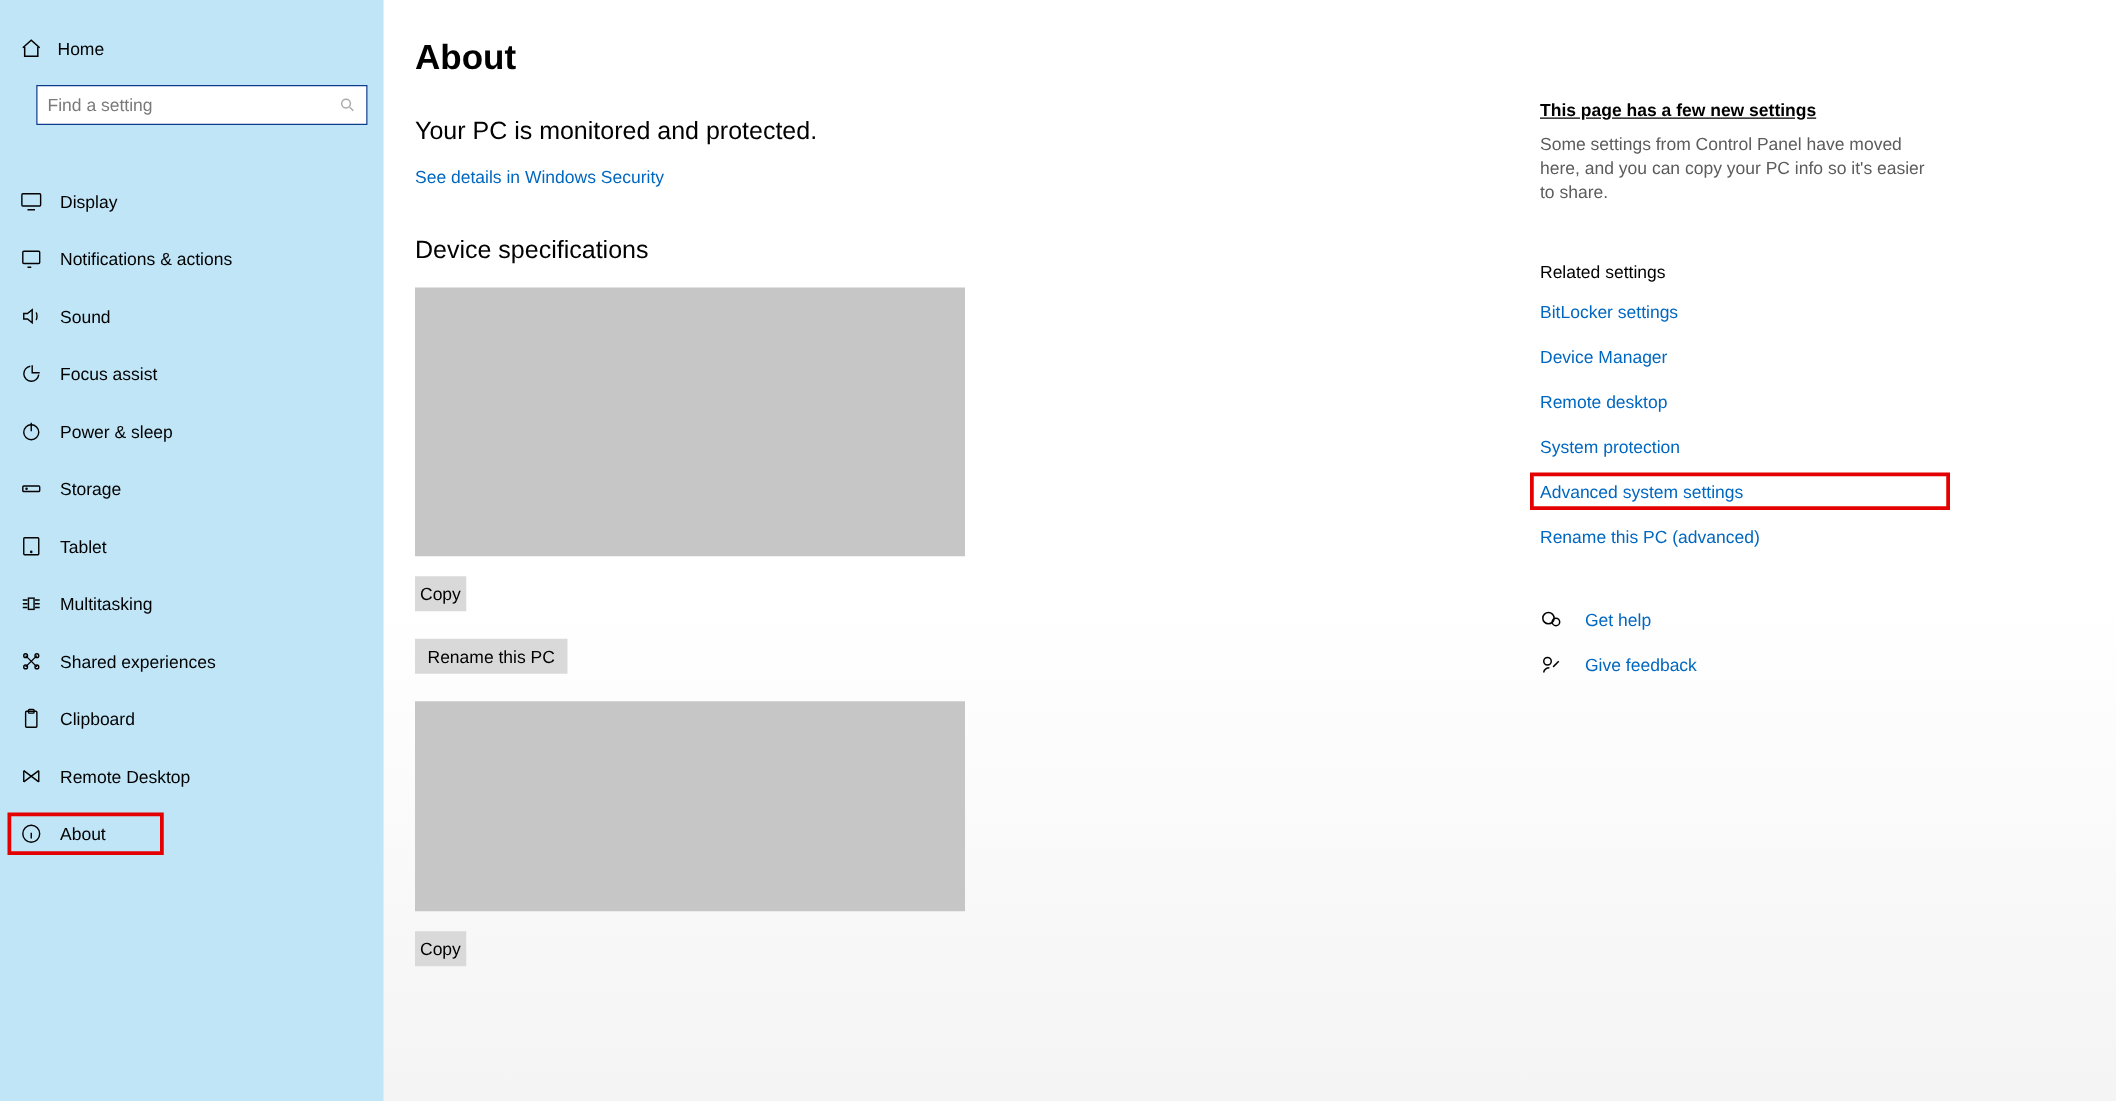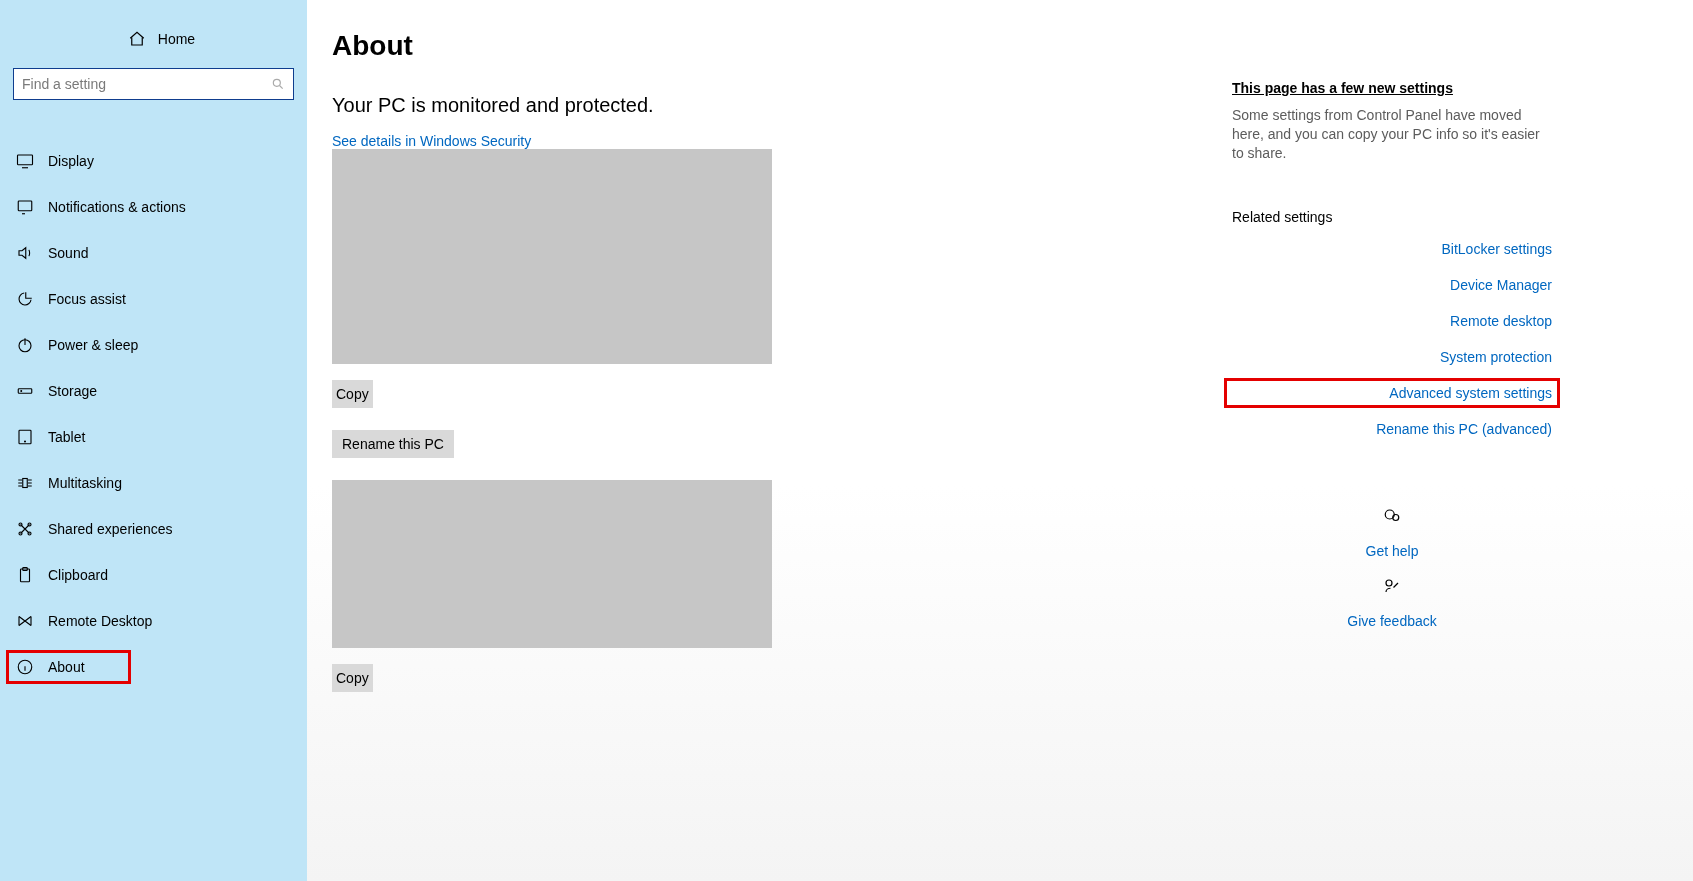--- a/index.html
+++ b/index.html
@@ -16,28 +16,27 @@
   .sidebar {
     width: 307px;
     height: 100%;
     background: #bfe5f7;
     padding: 30px 0 0 0;
     position: relative;
   }
   .home-row {
     display: flex;
     align-items: center;
-    padding: 0 16px 20px 32px;
+    padding: 0 16px 20px 16px;
     cursor: pointer;
-    justify-content: center;
   }
   .home-row .icon { width: 18px; height: 18px; margin-right: 12px; }
   .home-row .label { font-size: 14px; }
   .search-box {
-    margin: 0 13px 20px 13px;
+    margin: 0 13px 20px 29px;
     height: 32px;
     border: 1.6px solid #0f3d8e;
     background: #ffffff;
     display: flex;
     align-items: center;
     padding: 0 8px;
   }
   .search-box input {
     flex: 1;
     border: none;
@@ -104,29 +103,29 @@
   .btn.rename { margin-top: 22px; padding: 6px 10px; }
   .spacer-below { height: 22px; }
   
   .right-panel {
     width: 380px;
     padding: 50px 40px 0 20px;
   }
   .rp-heading { font-size: 14px; font-weight: 600; margin-bottom: 10px; text-decoration: underline; }
   .rp-text { font-size: 14px; color: #5c5c5c; line-height: 1.35; margin-bottom: 46px; }
   .rp-section-title { font-size: 14px; font-weight: 400; margin-bottom: 16px; }
-  .rp-links { display: flex; flex-direction: column; gap: 20px; margin-bottom: 70px; text-align: right; }
+  .rp-links { display: flex; flex-direction: column; gap: 20px; margin-bottom: 50px; }
   .rp-link { color: #0067c0; font-size: 14px; cursor: pointer; position: relative; }
   .rp-link.boxed::after {
     content: "";
     position: absolute;
     left: -8px; right: -8px; top: -7px; bottom: -7px;
     border: 3px solid #e40000;
   }
-  .rp-help { display:flex; align-items:center; gap:18px; margin-bottom: 18px; flex-direction: column; }
+  .rp-help { display:flex; align-items:center; gap:18px; margin-bottom: 18px; }
   .rp-help .icon { width:18px; height:18px; }
   .rp-help .link { font-size:14px; }
   svg { display:block; }
 </style>
 </head>
 <body>
 
 <div class="sidebar">
   <div class="home-row">
     <span class="icon">
@@ -264,20 +263,21 @@
     <span class="highlight-about" style="top:6px;"></span>
   </div>
 </div>
 
 <div class="main">
   <div class="content">
     <div class="page-title">About</div>
     <div class="status-line">Your PC is monitored and protected.</div>
     <span class="link">See details in Windows Security</span>
 
+    <div class="section-h">Device specifications</div>
     <div class="gray-block"></div>
     <button class="btn">Copy</button>
     <br>
     <button class="btn rename">Rename this PC</button>
     <div class="spacer-below"></div>
     <div class="gray-block short"></div>
     <button class="btn">Copy</button>
   </div>
 
   <div class="right-panel">

